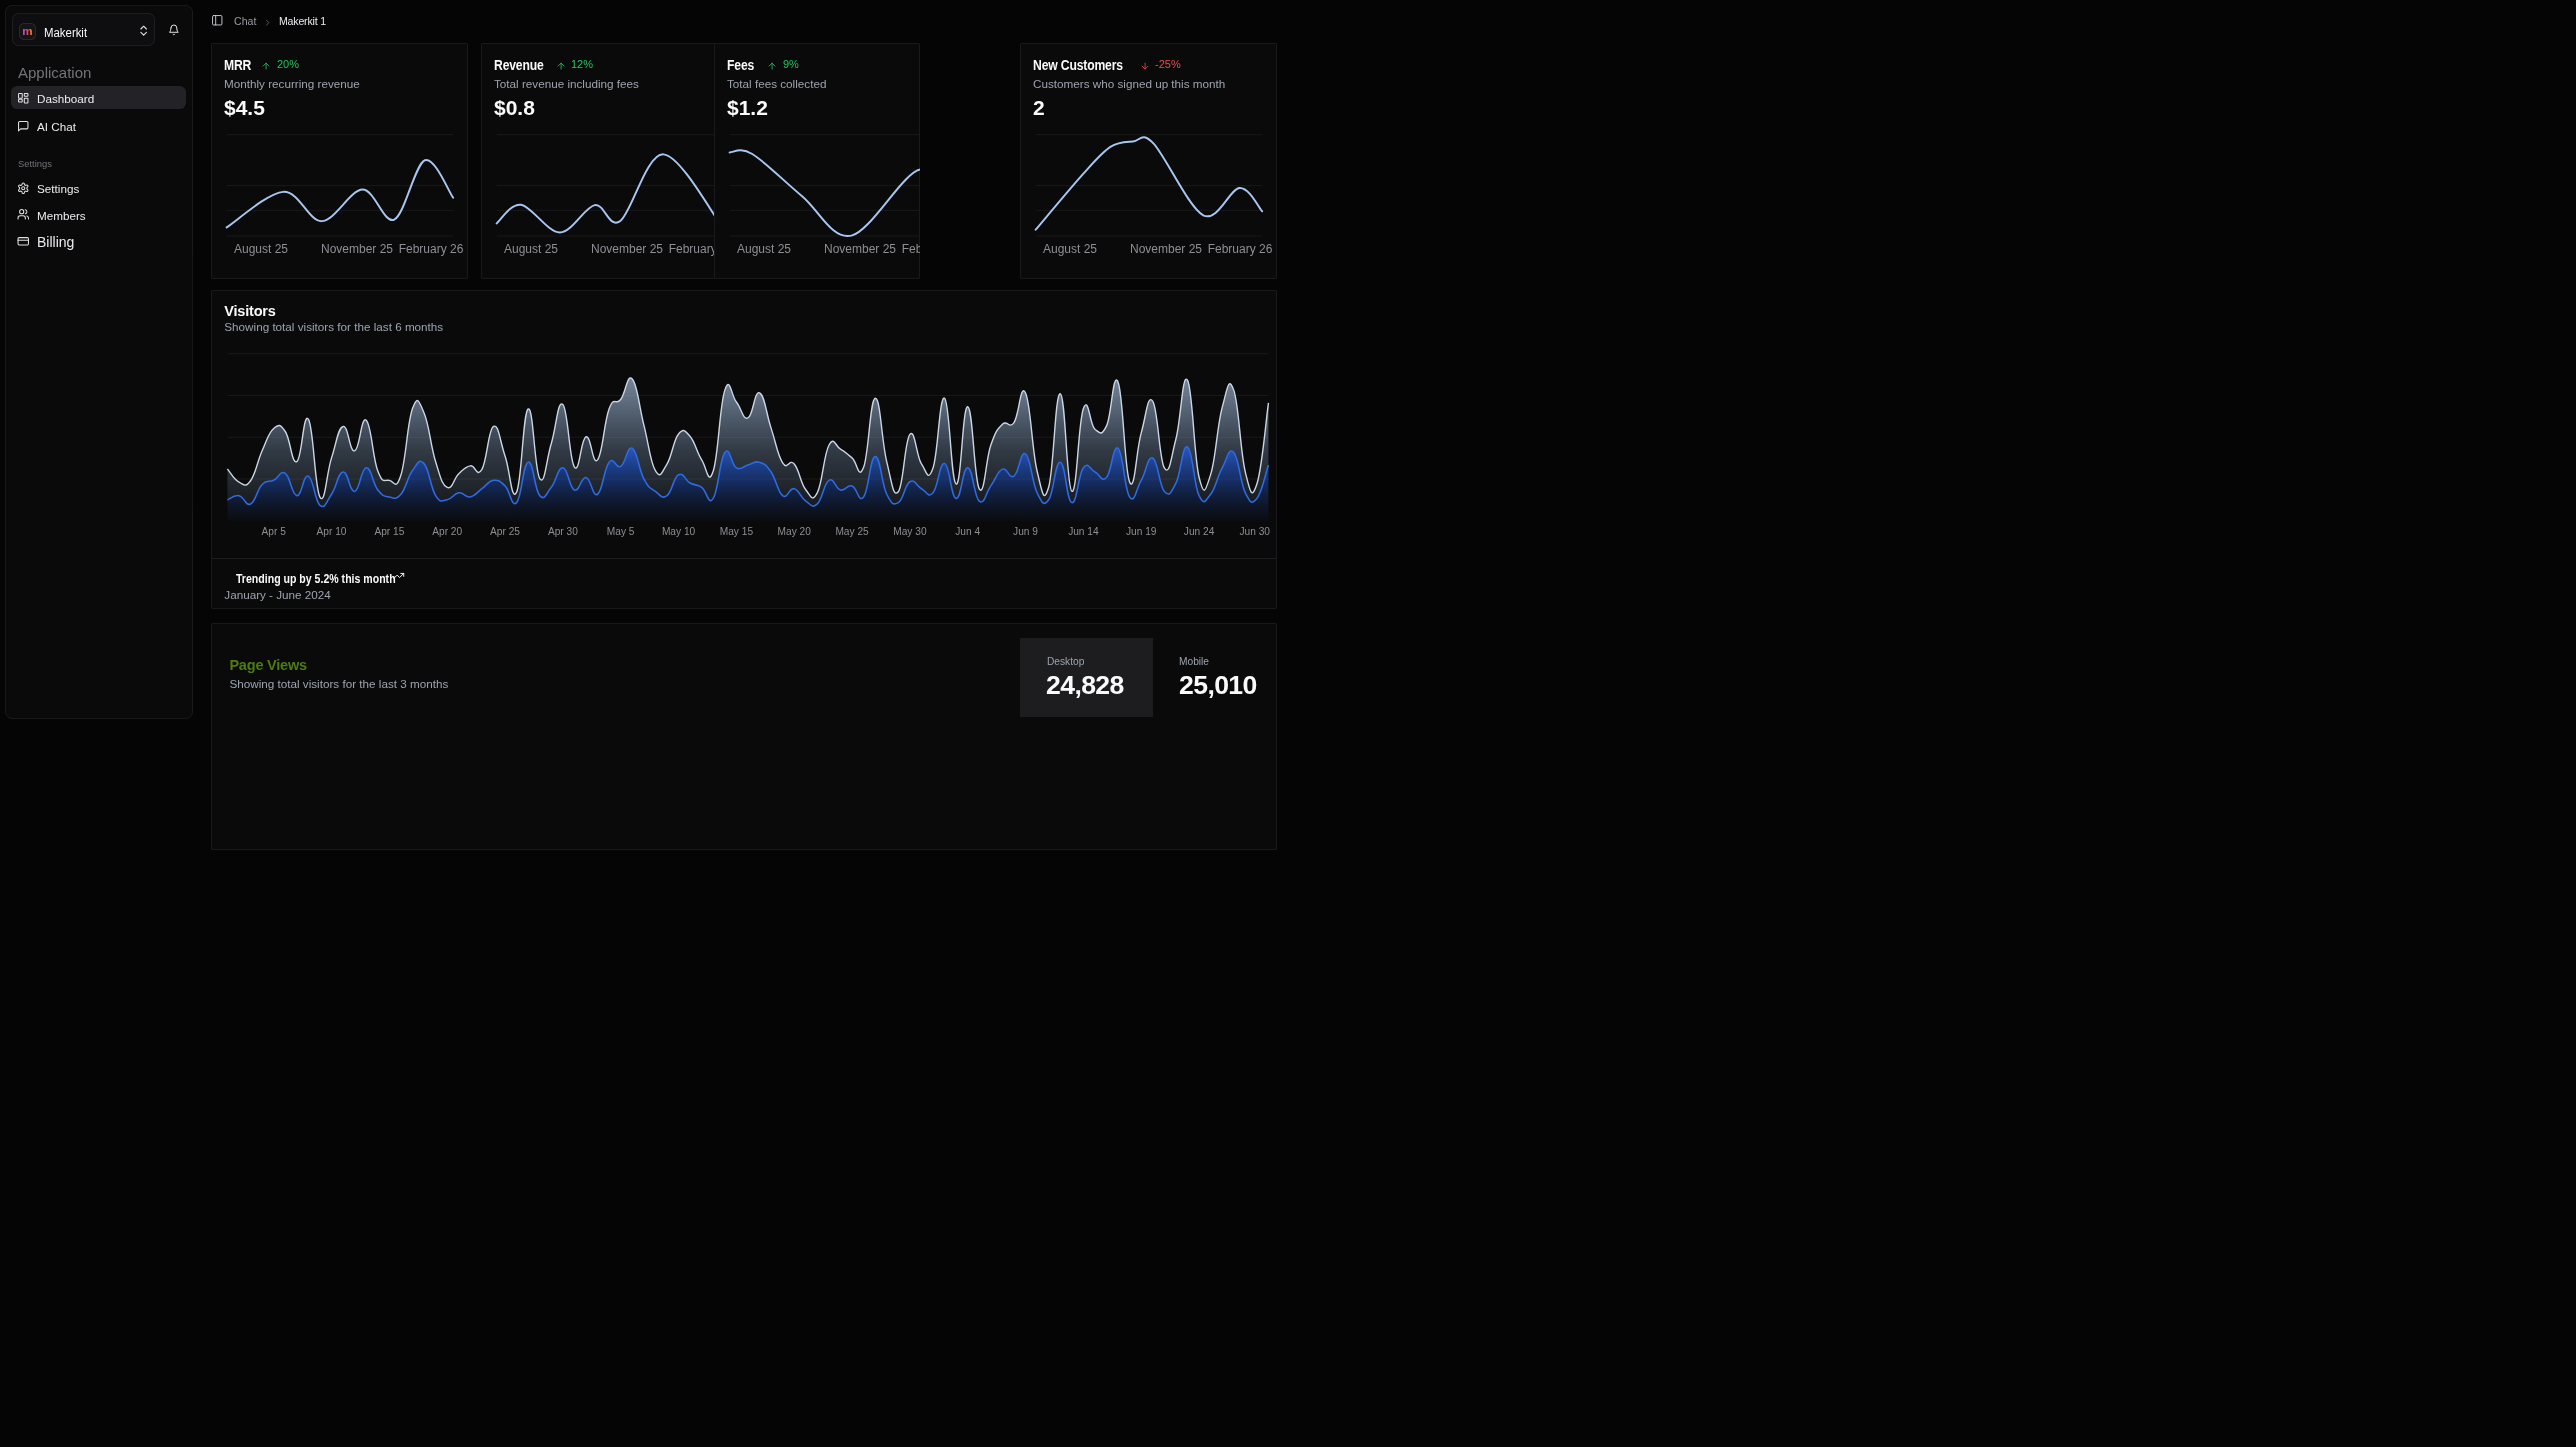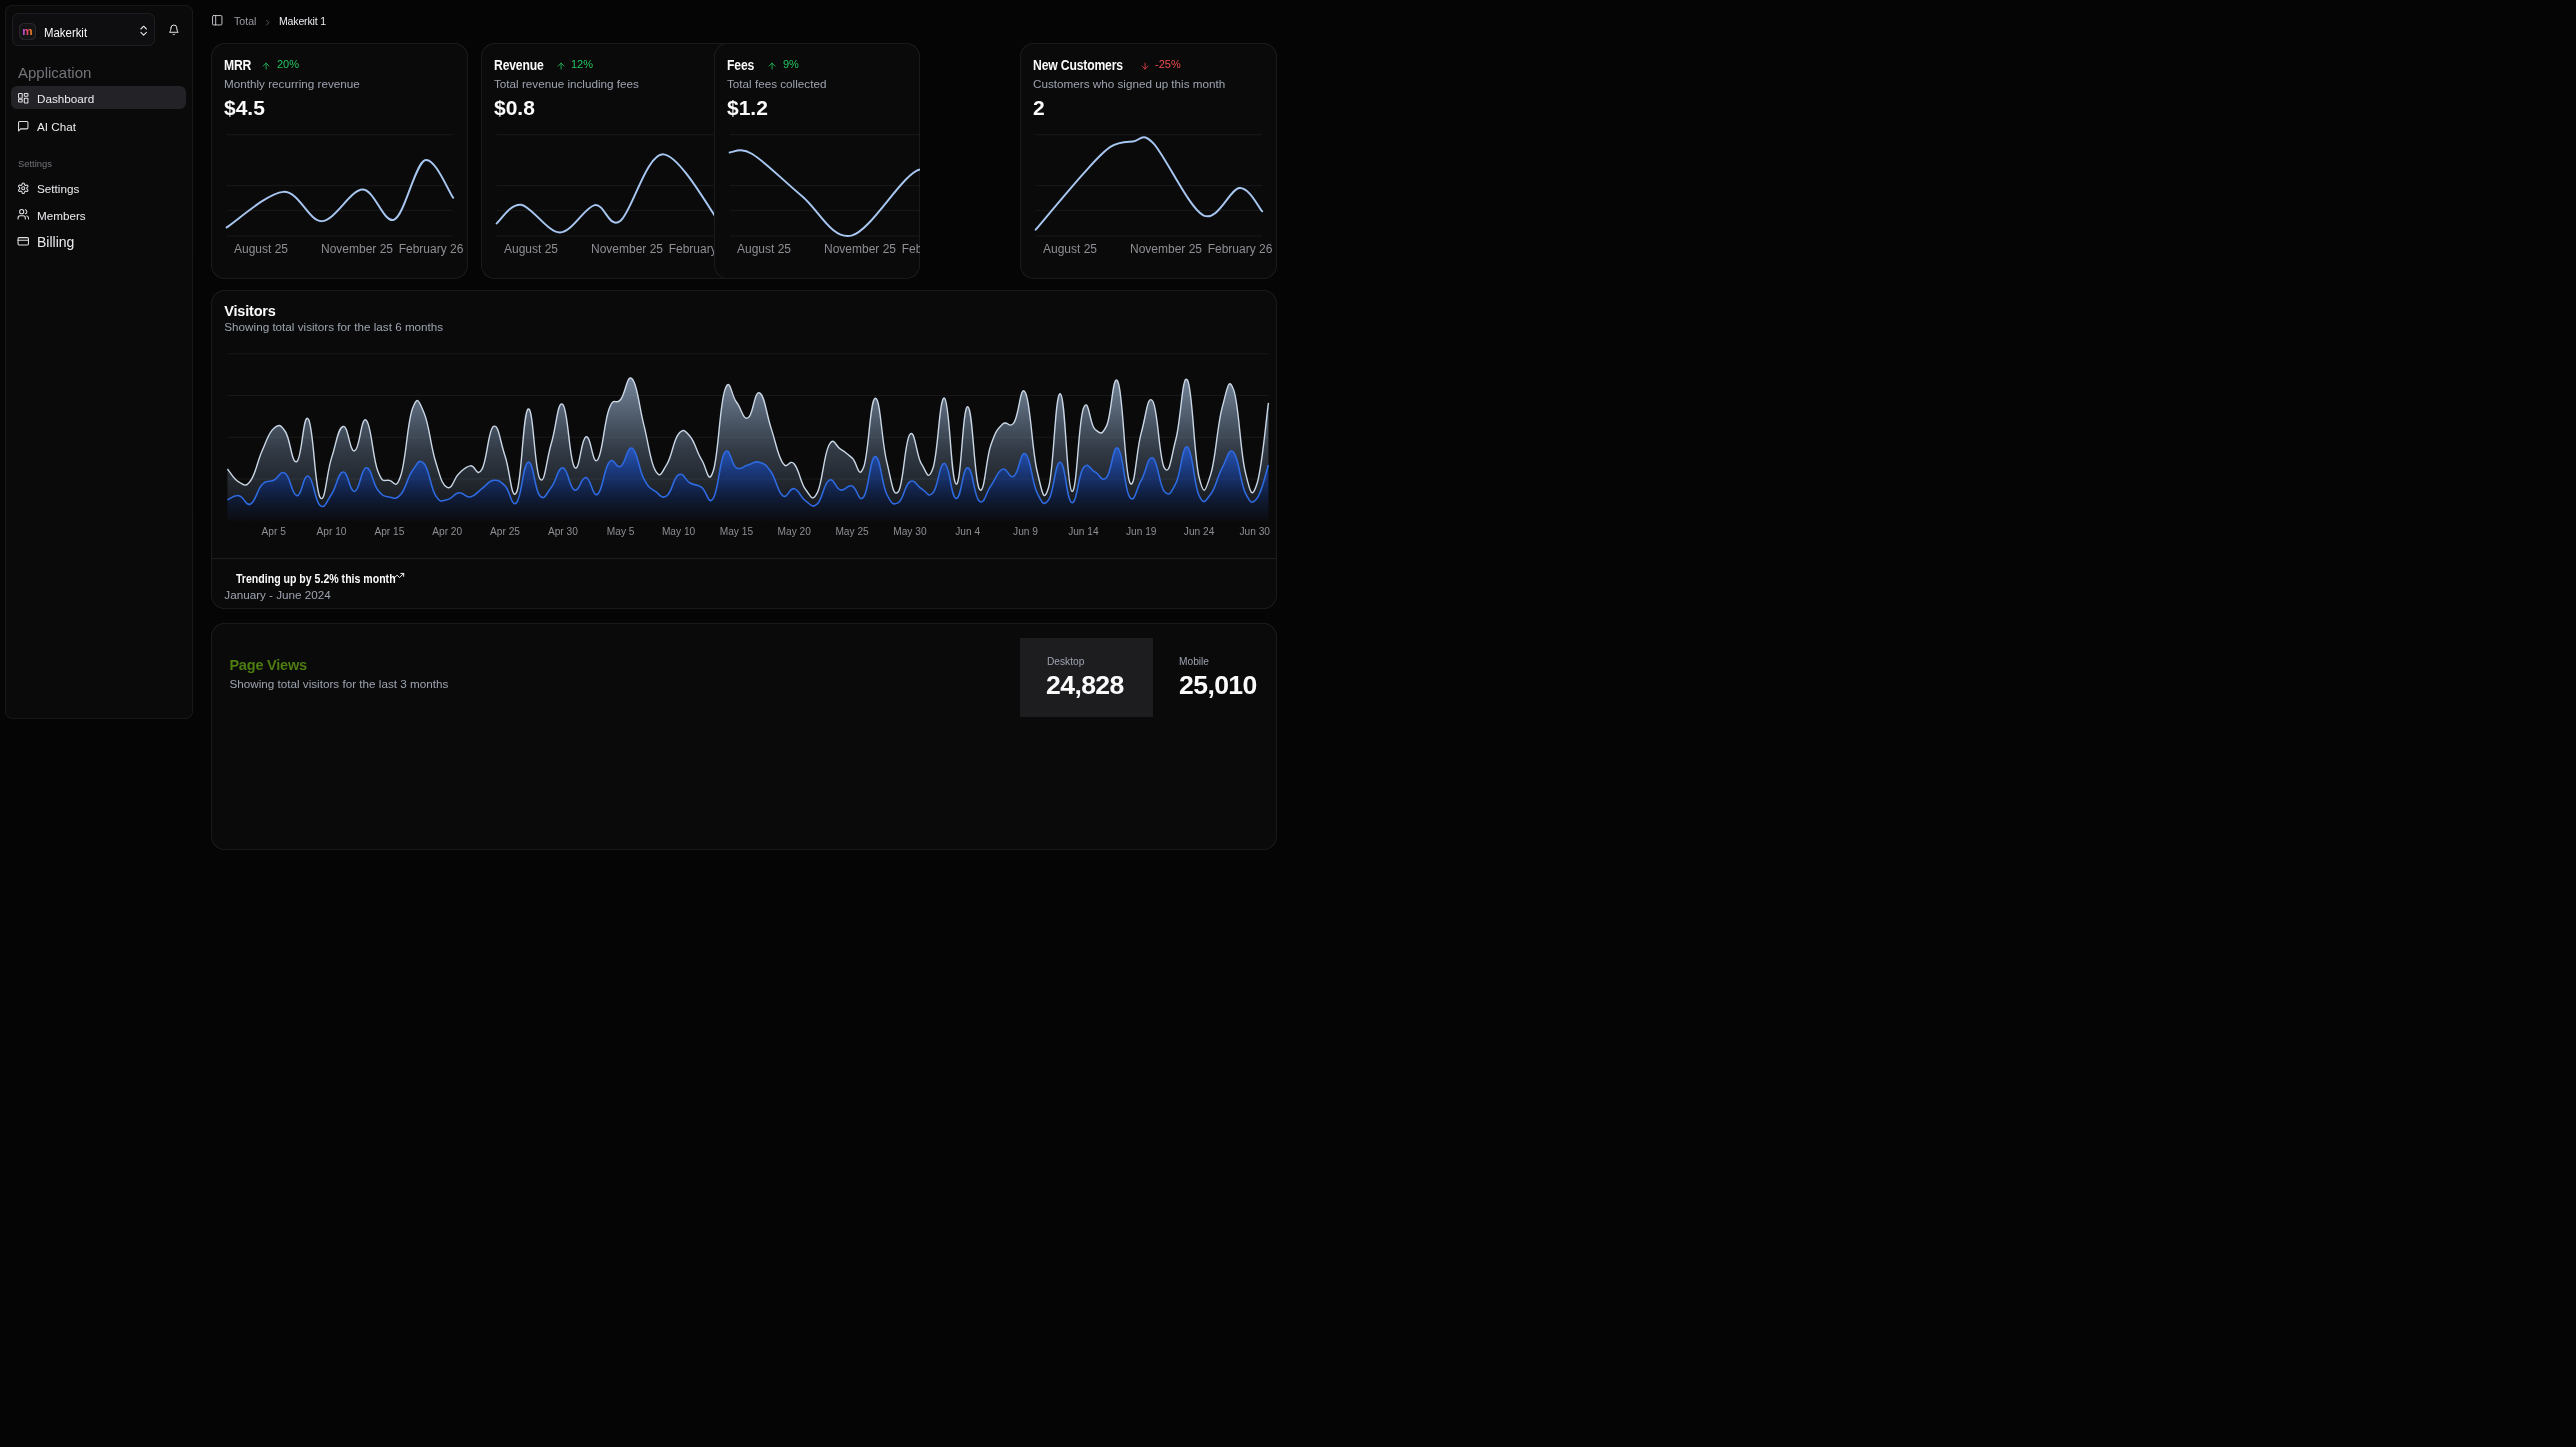--- a/index.html
+++ b/index.html
@@ -1,18 +1,18 @@
 <!DOCTYPE html>
 <html style="font-size:12.5px"><head><meta charset="utf-8">
 <style>
 * { margin:0; padding:0; }
 html,body { width:1288px; height:724px; background:#050506; overflow:hidden;
   font-family:"Liberation Sans", sans-serif; -webkit-font-smoothing:antialiased; }
 .abs { position:absolute; }
-.card { background:#0a0a0b; box-shadow:inset 0 0 0 0.8px #1f1f23; border-radius:14px; overflow:hidden; }
+.card { background:#0a0a0b; box-shadow:inset 0 0 0 0.8px #1f1f23; border-radius:2px; overflow:hidden; }
 .ctitle { display:inline-block; font-size:14.5px; line-height:14.5px; font-weight:700; color:#fafafa; letter-spacing:-0.2px; transform:scaleX(0.84); transform-origin:0 50%; white-space:nowrap; }
 .grid { stroke:#1e1e20; stroke-width:1; }
 .ax { fill:#8e8e94; font-size:13px; font-family:"Liberation Sans", sans-serif; }
 .axlbl { position:absolute; transform:translateX(-50%); font-size:12px; line-height:10.2px; color:#8e8e94; white-space:nowrap; }
 </style></head>
 <body>
 <div class="abs" style="left:4.7px;top:4.7px;width:188px;height:714px;border-radius:7.8px;background:#0a0a0b;box-shadow:inset 0 0 0 0.8px #1d1d20"></div>
 <div class="abs" style="left:11.7px;top:13.3px;width:143px;height:33px;border-radius:7px;background:#0e0e10;box-shadow:inset 0 0 0 0.8px #232327"></div>
 <div class="abs" style="left:19px;top:23px;width:17px;height:17px;border-radius:5.5px;background:#151518;box-shadow:inset 0 0 0 0.8px #2e2e33;overflow:hidden">
 <svg width="17" height="17" viewBox="0 0 22 22">
@@ -62,21 +62,21 @@
 <div class="abs" style="left:37px;top:209px"><span style="font-size:11.7px;line-height:11.7px;color:#ececf0">Members</span></div>
 <div class="abs" style="left:17px;top:235px"><svg width="12.5" height="12.5" viewBox="0 0 24 24" fill="none" stroke="#e2e2e6" stroke-width="2" stroke-linecap="round" stroke-linejoin="round">
       <rect width="20" height="14" x="2" y="5" rx="2"></rect>
       <line x1="2" x2="22" y1="10" y2="10"></line>
     </svg></div>
 <div class="abs" style="left:37px;top:236px"><span style="font-size:14px;line-height:11.7px;color:#ececf0">Billing</span></div>
 <div class="abs" style="left:211px;top:14px"><svg width="12.5" height="12.5" viewBox="0 0 24 24" fill="none" stroke="#cfcfd4" stroke-width="1.8" stroke-linecap="round" stroke-linejoin="round">
       <rect width="18" height="18" x="3" y="3" rx="2"></rect>
       <path d="M9 3v18"></path>
     </svg></div>
-<div class="abs" style="left:234px;top:15.6px;font-size:10.6px;line-height:10.6px;color:#9a9aa3">Total</div>
+<div class="abs" style="left:234px;top:15.6px;font-size:10.6px;line-height:10.6px;color:#9a9aa3">Chat</div>
 <div class="abs" style="left:263px;top:16.4px"><svg width="9.4" height="9.4" viewBox="0 0 24 24" fill="none" stroke="#707078" stroke-width="2" stroke-linecap="round" stroke-linejoin="round">
       <path d="m9 18 6-6-6-6"></path>
     </svg></div>
 <div class="abs" style="left:279px;top:15.6px;font-size:10.6px;line-height:10.6px;color:#ececf0;letter-spacing:-0.2px">Makerkit 1</div>
 <div class="card abs" style="left:211px;top:43px;width:257px;height:236px">
 <svg class="abs" style="left:0;top:0" width="257" height="236" viewBox="0 0 329 302">
       <line x1="20.0" x2="310.0" y1="117.3" y2="117.3" class="grid"></line>
       <line x1="20.0" x2="310.0" y1="182.5" y2="182.5" class="grid"></line>
       <line x1="20.0" x2="310.0" y1="214.2" y2="214.2" class="grid"></line>
       <line x1="20.0" x2="310.0" y1="247.0" y2="247.0" class="grid"></line>

